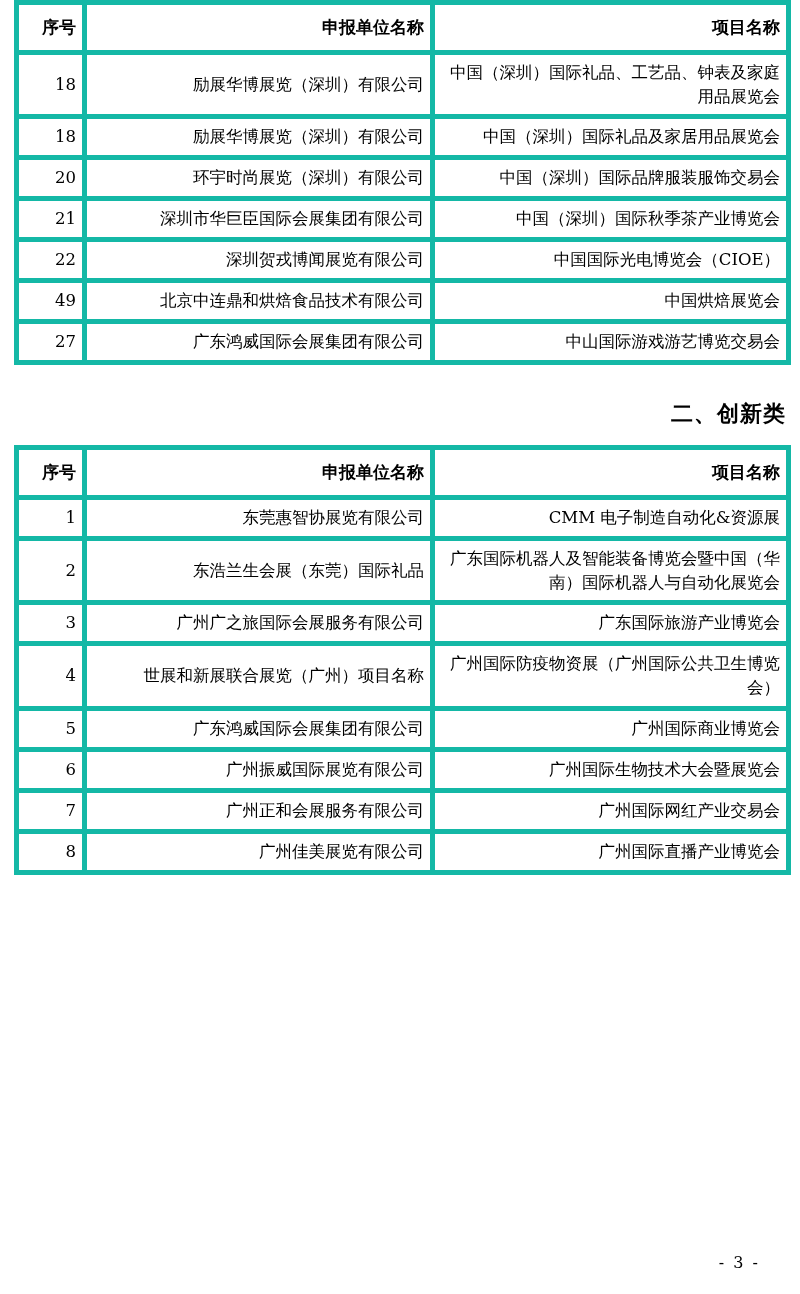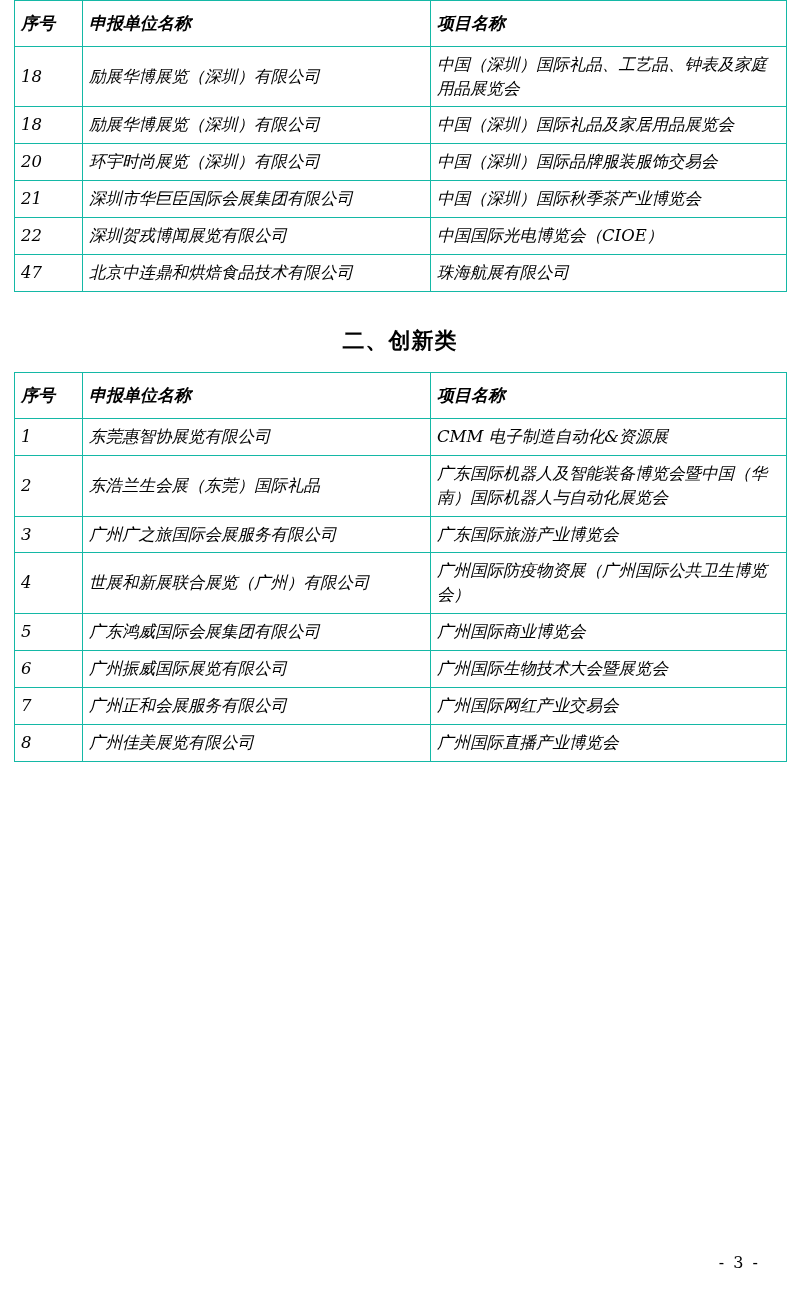--- a/index.html
+++ b/index.html
@@ -23,43 +23,42 @@
     padding: 0 14px;
   }
   table.doc-table {
     border-collapse: collapse;
     table-layout: fixed;
     width: 772px;
     margin: 0 auto;
   }
   table.doc-table td,
   table.doc-table th {
-    border: 1px solid #14b8a6;
+    border: 5px solid #14b8a6;
     padding: 6px 6px;
     font-size: 16.5px;
     line-height: 1.45;
-    text-align: left;
+    text-align: right;
     vertical-align: middle;
     font-family: "DejaVu Serif", "Liberation Serif", serif;
-    font-style: italic;
   }
   table.doc-table th {
     font-weight: bold;
     font-size: 17px;
     padding: 10px 6px;
   }
   .col-no { width: 68px; }
   .col-unit { width: 348px; }
   .col-project { width: 356px; }
 
   .row-no {
     font-size: 16px;
   }
   .section-title {
-    text-align: center;
+    text-align: right;
     font-size: 22px;
     font-weight: bold;
     letter-spacing: 1px;
     margin: 34px 0 16px 0;
     font-family: "DejaVu Serif", "Liberation Serif", serif;
   }
   .table-block-1 { margin-top: 4px; }
   .page-number {
     position: absolute;
     right: 40px;
@@ -107,23 +106,28 @@
         <td class="row-no">21</td>
         <td>深圳市华巨臣国际会展集团有限公司</td>
         <td>中国（深圳）国际秋季茶产业博览会</td>
       </tr>
       <tr>
         <td class="row-no">22</td>
         <td>深圳贺戎博闻展览有限公司</td>
         <td>中国国际光电博览会（CIOE）</td>
       </tr>
       <tr>
-        <td class="row-no">47</td>
+        <td class="row-no">49</td>
         <td>北京中连鼎和烘焙食品技术有限公司</td>
-        <td>珠海航展有限公司</td>
+        <td>中国烘焙展览会</td>
+      </tr>
+      <tr>
+        <td class="row-no">27</td>
+        <td>广东鸿威国际会展集团有限公司</td>
+        <td>中山国际游戏游艺博览交易会</td>
       </tr>
     </tbody>
   </table>
 
   <div class="section-title">二、创新类</div>
 
   <table class="doc-table">
     <colgroup>
       <col class="col-no">
         <col class="col-unit">
@@ -147,21 +151,21 @@
         <td>东浩兰生会展（东莞）国际礼品</td>
         <td>广东国际机器人及智能装备博览会暨中国（华南）国际机器人与自动化展览会</td>
       </tr>
       <tr>
         <td class="row-no">3</td>
         <td>广州广之旅国际会展服务有限公司</td>
         <td>广东国际旅游产业博览会</td>
       </tr>
       <tr>
         <td class="row-no">4</td>
-        <td>世展和新展联合展览（广州）有限公司</td>
+        <td>世展和新展联合展览（广州）项目名称</td>
         <td>广州国际防疫物资展（广州国际公共卫生博览会）</td>
       </tr>
       <tr>
         <td class="row-no">5</td>
         <td>广东鸿威国际会展集团有限公司</td>
         <td>广州国际商业博览会</td>
       </tr>
       <tr>
         <td class="row-no">6</td>
         <td>广州振威国际展览有限公司</td>

